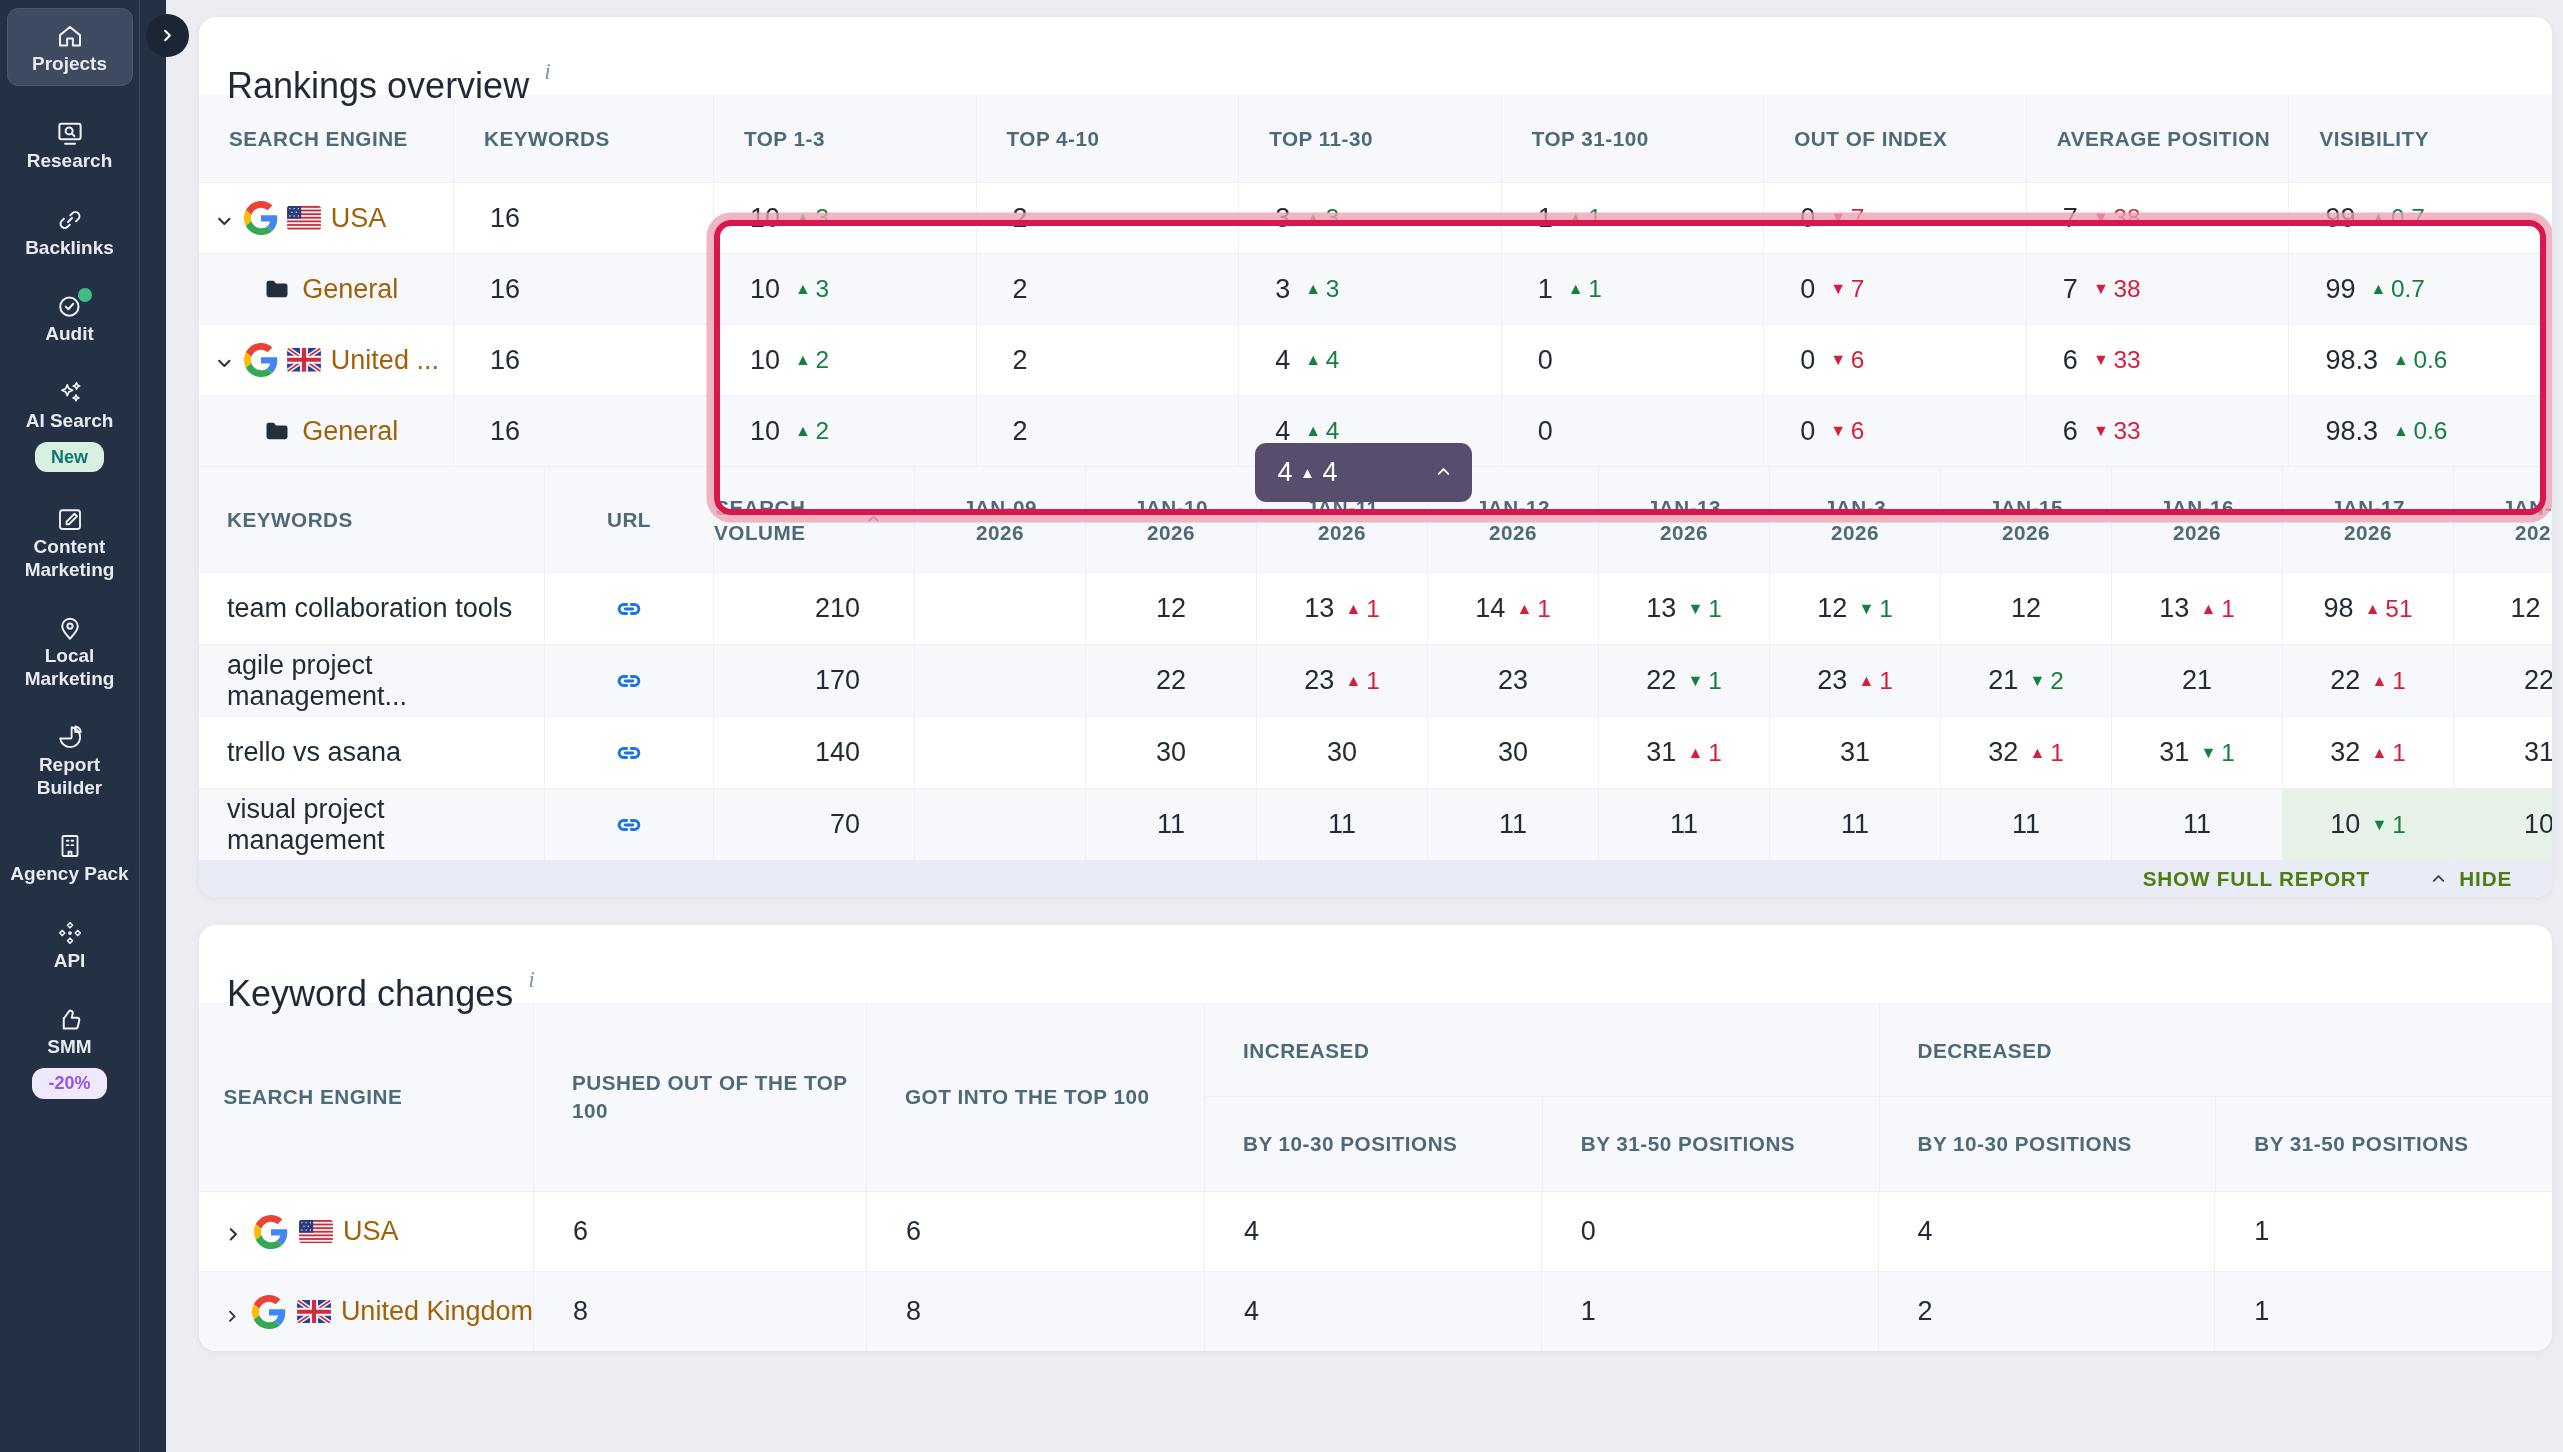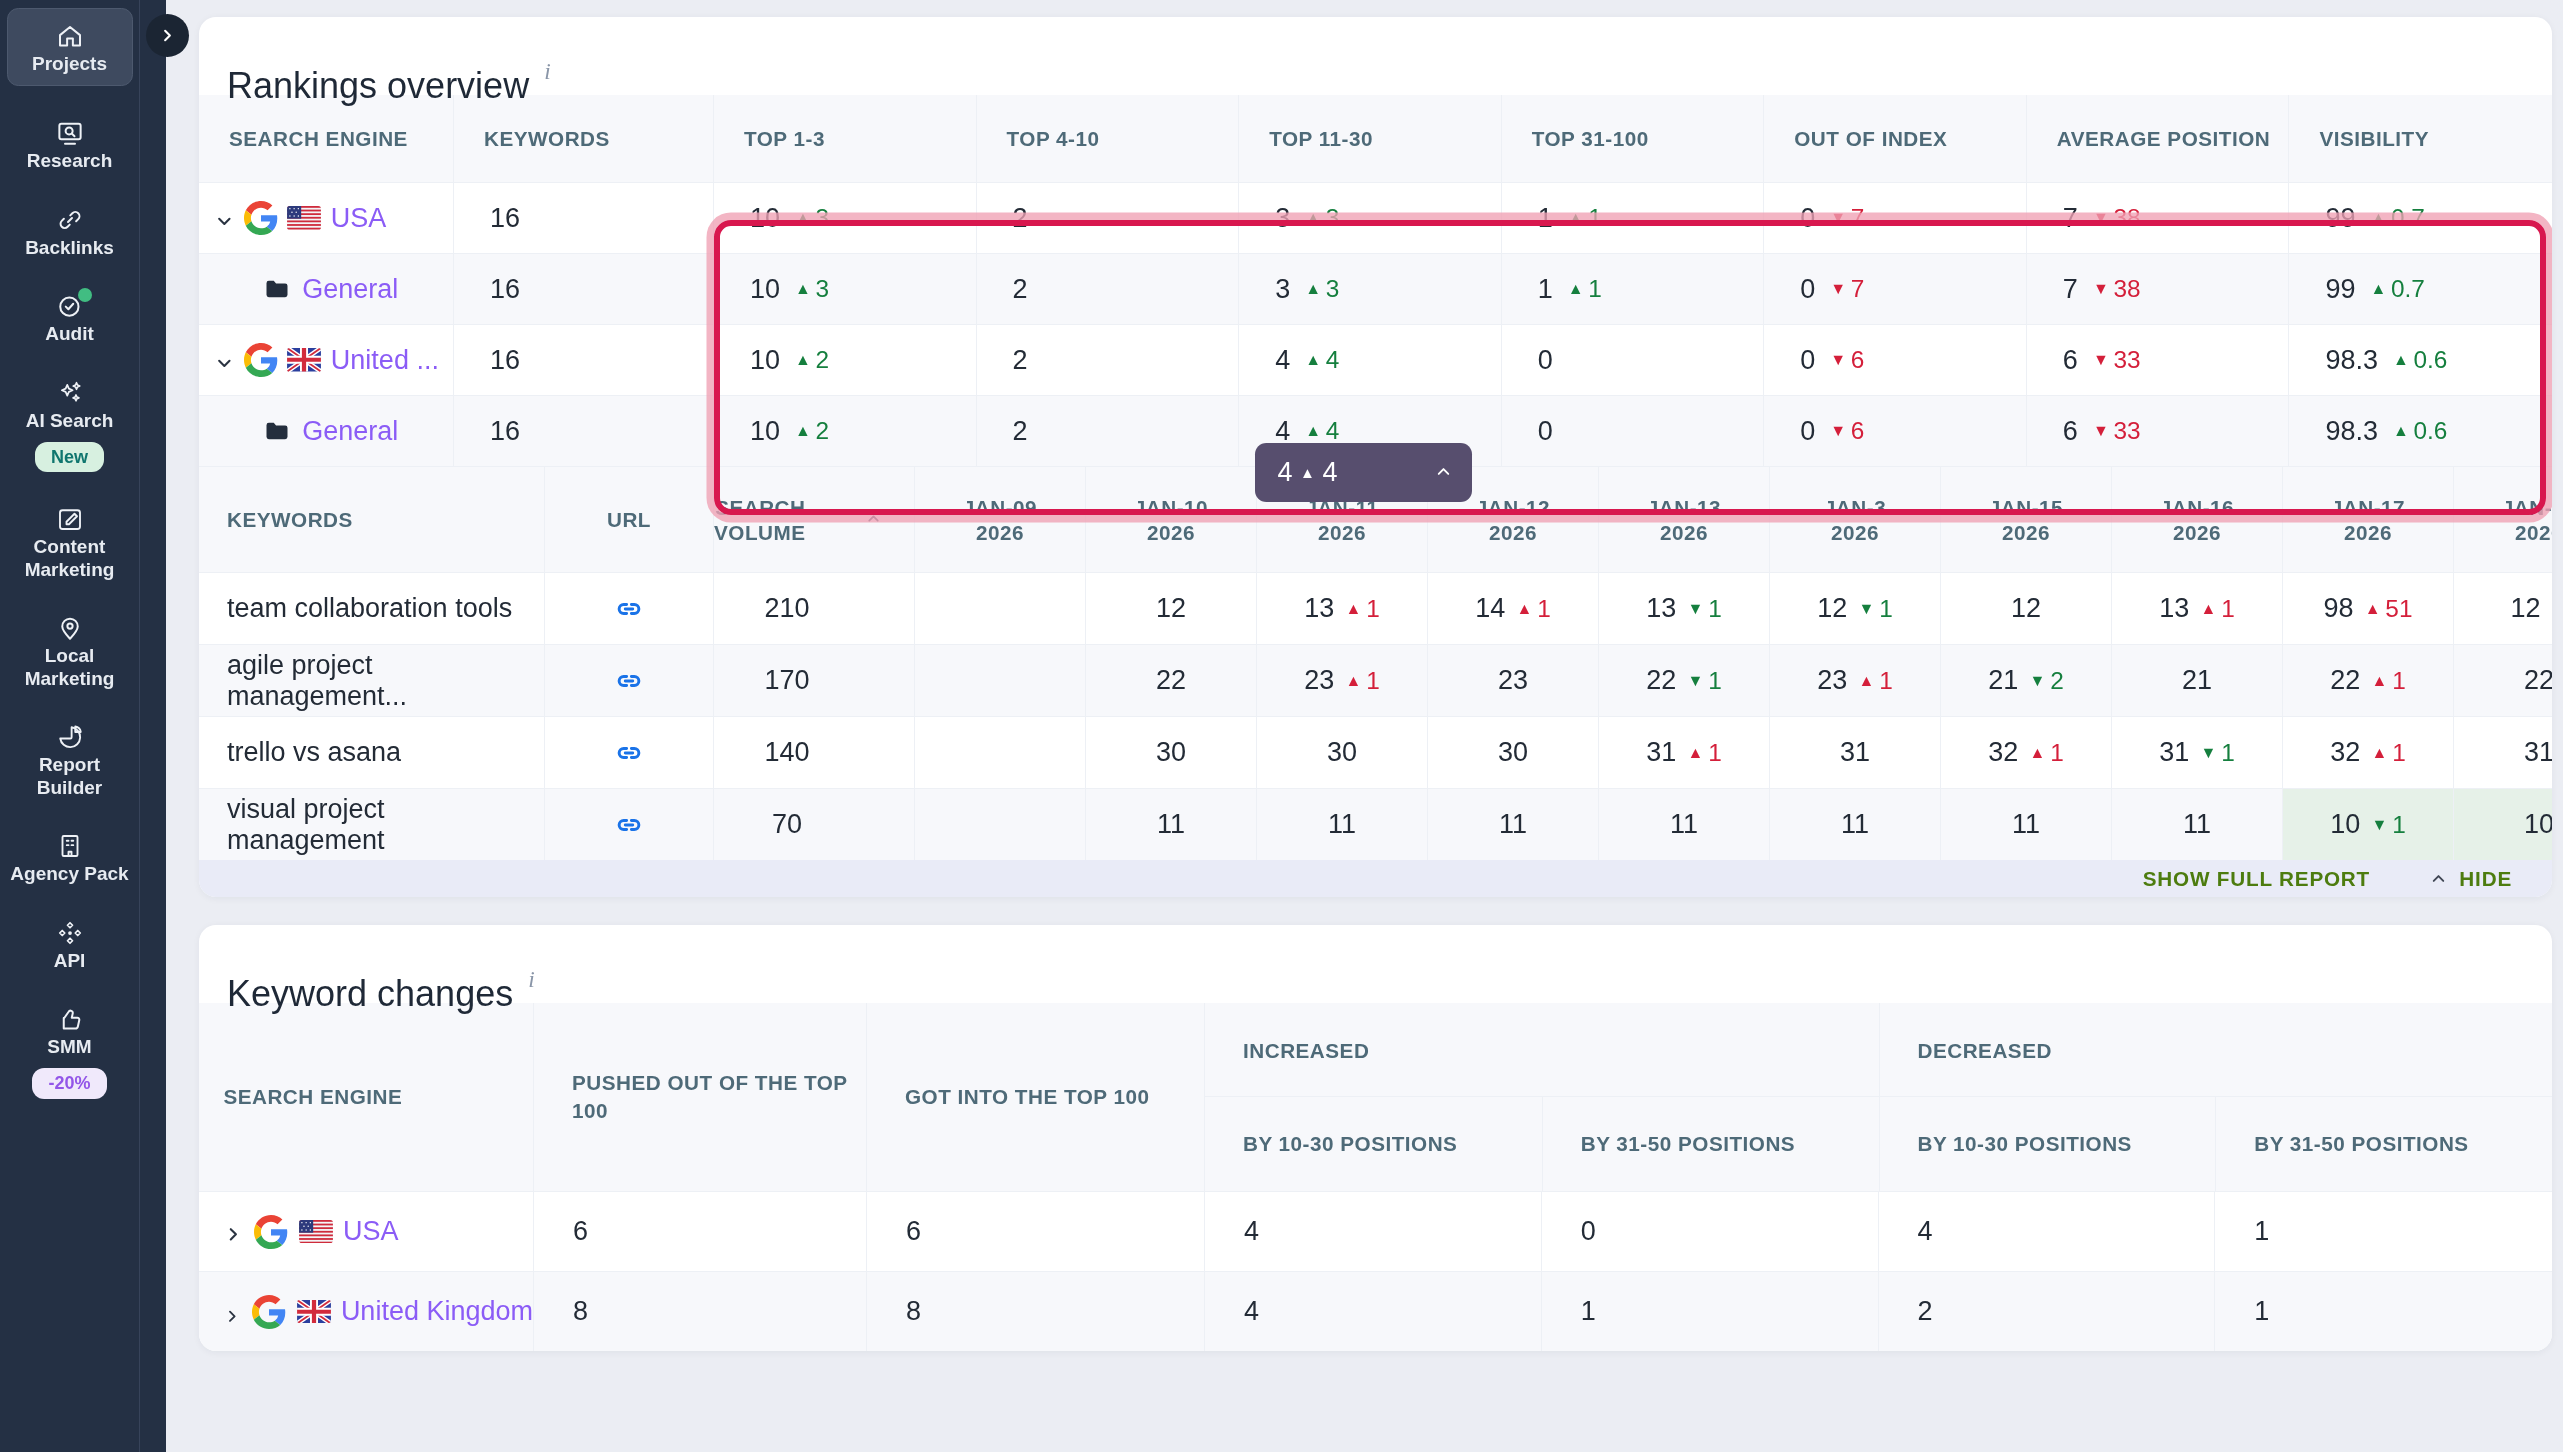--- a/index.html
+++ b/index.html
@@ -35,21 +35,21 @@
   .r-row.alt{background:#f7f8fb;}
   .r-cell{display:flex;align-items:center;padding-left:36px;font-size:27px;color:#232b36;border-right:1.9px solid #edf0f5;box-sizing:border-box;}
   .r-cell:last-child{border-right:none;}
   .engine-cell{padding-left:15px;gap:9.4px;}
   .engine-cell .chev{width:20.7px;height:20.7px;color:#2b3442;flex:0 0 auto;cursor:pointer;}
   .engine-cell .chev svg{width:20.7px;height:20.7px;}
   .gicon{width:34px;height:34px;flex:0 0 auto;}
   .gicon svg{width:34px;height:34px;display:block;}
   .flag{width:34px;height:23.5px;border-radius:2.8px;overflow:hidden;flex:0 0 auto;}
   .flag svg{width:34px;height:23.5px;display:block;}
-  .eng-label{font-size:27px;color:#8b5cf6;white-space:nowrap;}
+  .eng-label{font-size:27px;color:#a16207;white-space:nowrap;}
   .folder-cell{padding-left:64px;gap:11.3px;}
   .folder-icon{width:28px;height:28px;}
   .folder-icon svg{width:28px;height:28px;display:block;}
   .val{font-size:27px;color:#232b36;}
   .delta{display:inline-flex;align-items:center;gap:4.7px;margin-left:15px;font-size:24.4px;font-weight:500;}
   .delta .tri{font-size:16px;line-height:1;}
   .delta.pos{color:#157f3e;}
   .delta.neg{color:#d41f3a;}
 
   
@@ -63,21 +63,21 @@
   .kh-vol{justify-content:space-between;padding-right:32px;gap:11.3px;cursor:pointer;}
   .kh-vol .txt{text-align:right;line-height:25px;}
   .kh-vol svg{width:17px;height:17px;color:#43586a;}
   .k-row{height:72px;border-top:1.9px solid #edf0f5;box-sizing:border-box;}
   .k-row.alt{background:#f7f8fb;}
   .k-cell{display:flex;align-items:center;font-size:27px;color:#232b36;border-right:1.9px solid #edf0f5;box-sizing:border-box;}
   .kc-kw{padding-left:28px;}
   .kc-url{justify-content:center;}
   .kc-url .lnk{width:32px;height:32px;color:#1a73e8;cursor:pointer;}
   .kc-url .lnk svg{width:32px;height:32px;display:block;}
-  .kc-vol{justify-content:center;padding-right:54px;}
+  .kc-vol{justify-content:flex-end;padding-right:54px;}
   .kc-pos{justify-content:center;}
   .kc-pos .delta{margin-left:11.3px;}
   .k-cell.hl{background:#e6f1e8;}
 
   
   .footer-bar{height:37px;background:#e9ebf7;display:flex;align-items:center;justify-content:flex-end;gap:47px;padding-right:34px;}
   .footer-btn{background:none;border:none;font-family:inherit;font-size:20.7px;font-weight:700;letter-spacing:0.8px;color:#4d7c0f;cursor:pointer;display:flex;align-items:center;gap:11.3px;text-align:center;}
   .footer-btn svg{width:19px;height:19px;color:#3f4654;}
 
   

